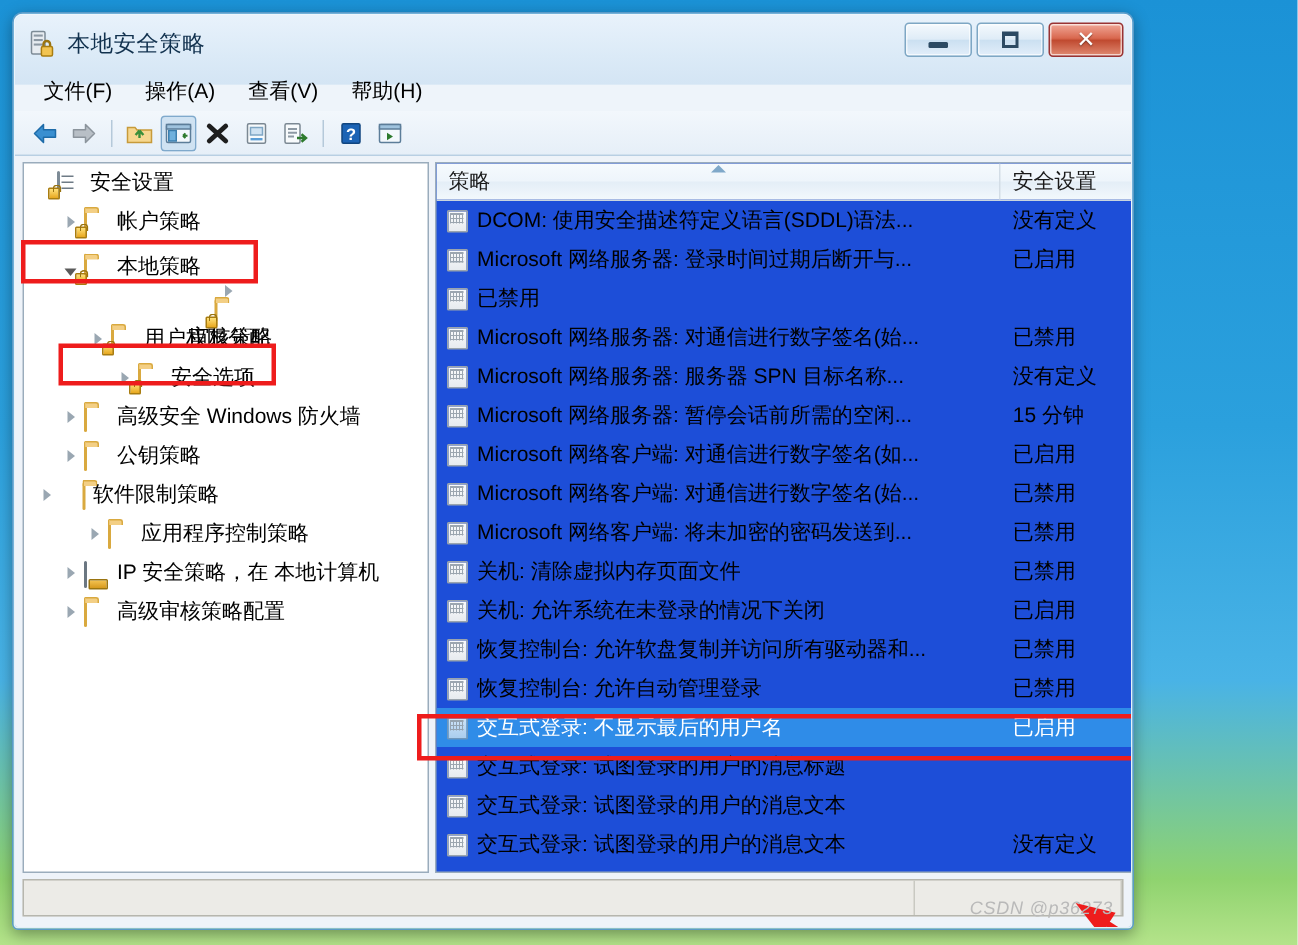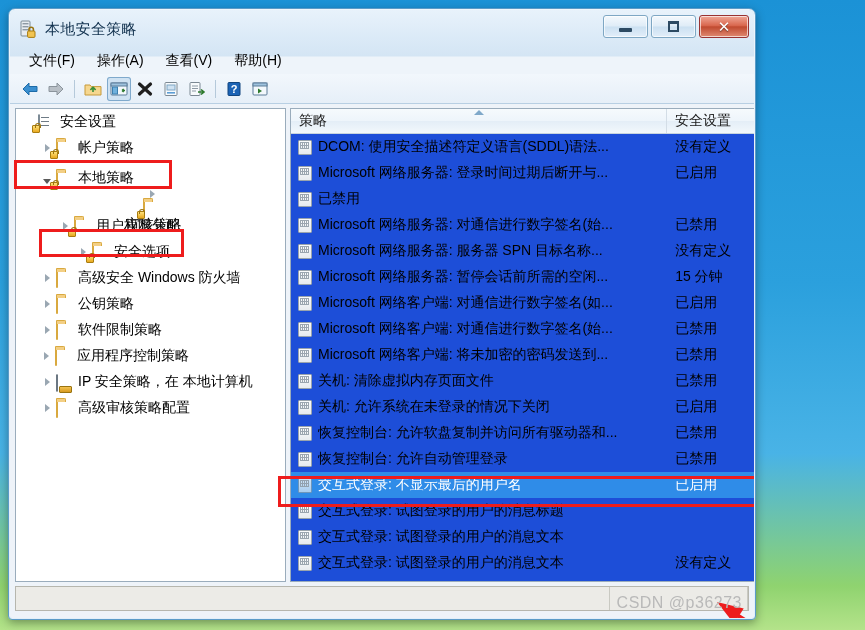--- a/index.html
+++ b/index.html
@@ -287,22 +287,22 @@
   }
 
   
   .anno-box {
     position: absolute; border: 3px solid #ee1c1c;
     pointer-events: none; z-index: 50;
   }
   #anno-arrow { position: absolute; z-index: 50; pointer-events: none; }
   #watermark {
     position: absolute; right: 12px; bottom: 6px;
-    font-size: 16px; color: #b9b9b9; letter-spacing: .5px;
-    z-index: 60; user-select: none;
+    font-size: 12px; color: #b9b9b9; letter-spacing: .5px;
+    z-index: 60; user-select: none; font-style: italic;
   }
 </style>
 </head>
 <body>
 
 <div id="window">
 <div id="window-inner">
 
   <div id="titlebar">
     <span id="title-icon">
@@ -449,28 +449,28 @@
               <span class="ticon"><span class="plainfolder"></span></span>
               <span class="tlabel">高级安全 Windows 防火墙</span>
             </div>
             <div class="tnode" style="padding-left: 24px; align-items: center;">
               <span class="expander">
                 <span class="arrow-collapsed"></span>
               </span>
               <span class="ticon"><span class="plainfolder"></span></span>
               <span class="tlabel">公钥策略</span>
             </div>
-            <div class="tnode" style="padding-left: 24px;">
+            <div class="tnode" style="padding-left: 8px; text-align: right;">
               <span class="expander">
                 <span class="arrow-collapsed"></span>
               </span>
               <span class="ticon"><span class="plainfolder"></span></span>
               <span class="tlabel">软件限制策略</span>
             </div>
-            <div class="tnode" style="padding-left: 23px;">
+            <div class="tnode" style="padding-left: 40px;">
               <span class="expander">
                 <span class="arrow-collapsed"></span>
               </span>
               <span class="ticon"><span class="plainfolder"></span></span>
               <span class="tlabel">应用程序控制策略</span>
             </div>
             <div class="tnode" style="padding-left: 24px;">
               <span class="expander">
                 <span class="arrow-collapsed"></span>
               </span>

